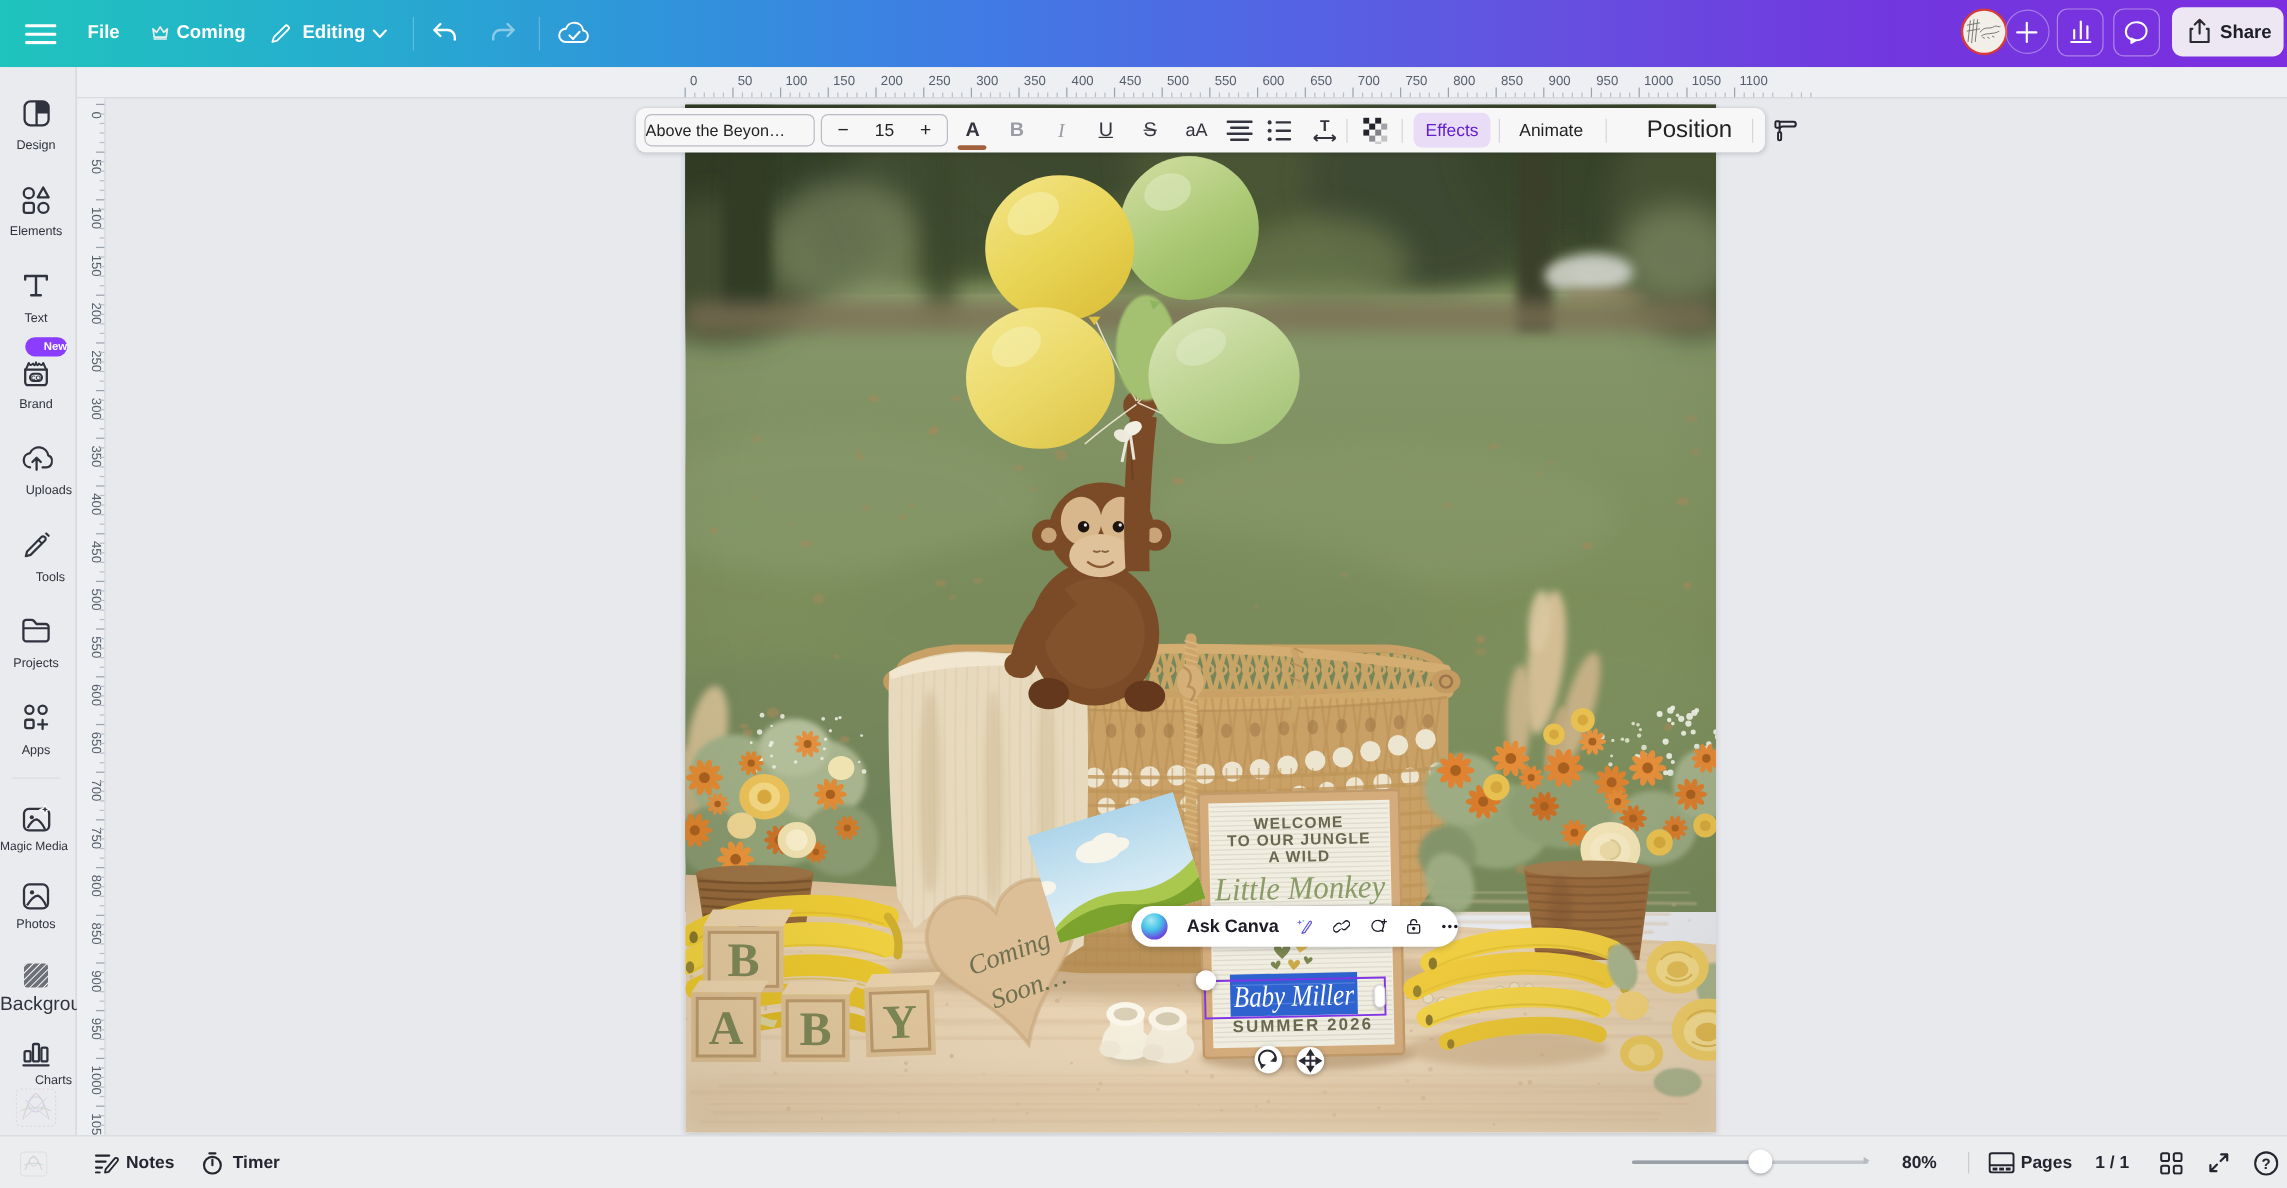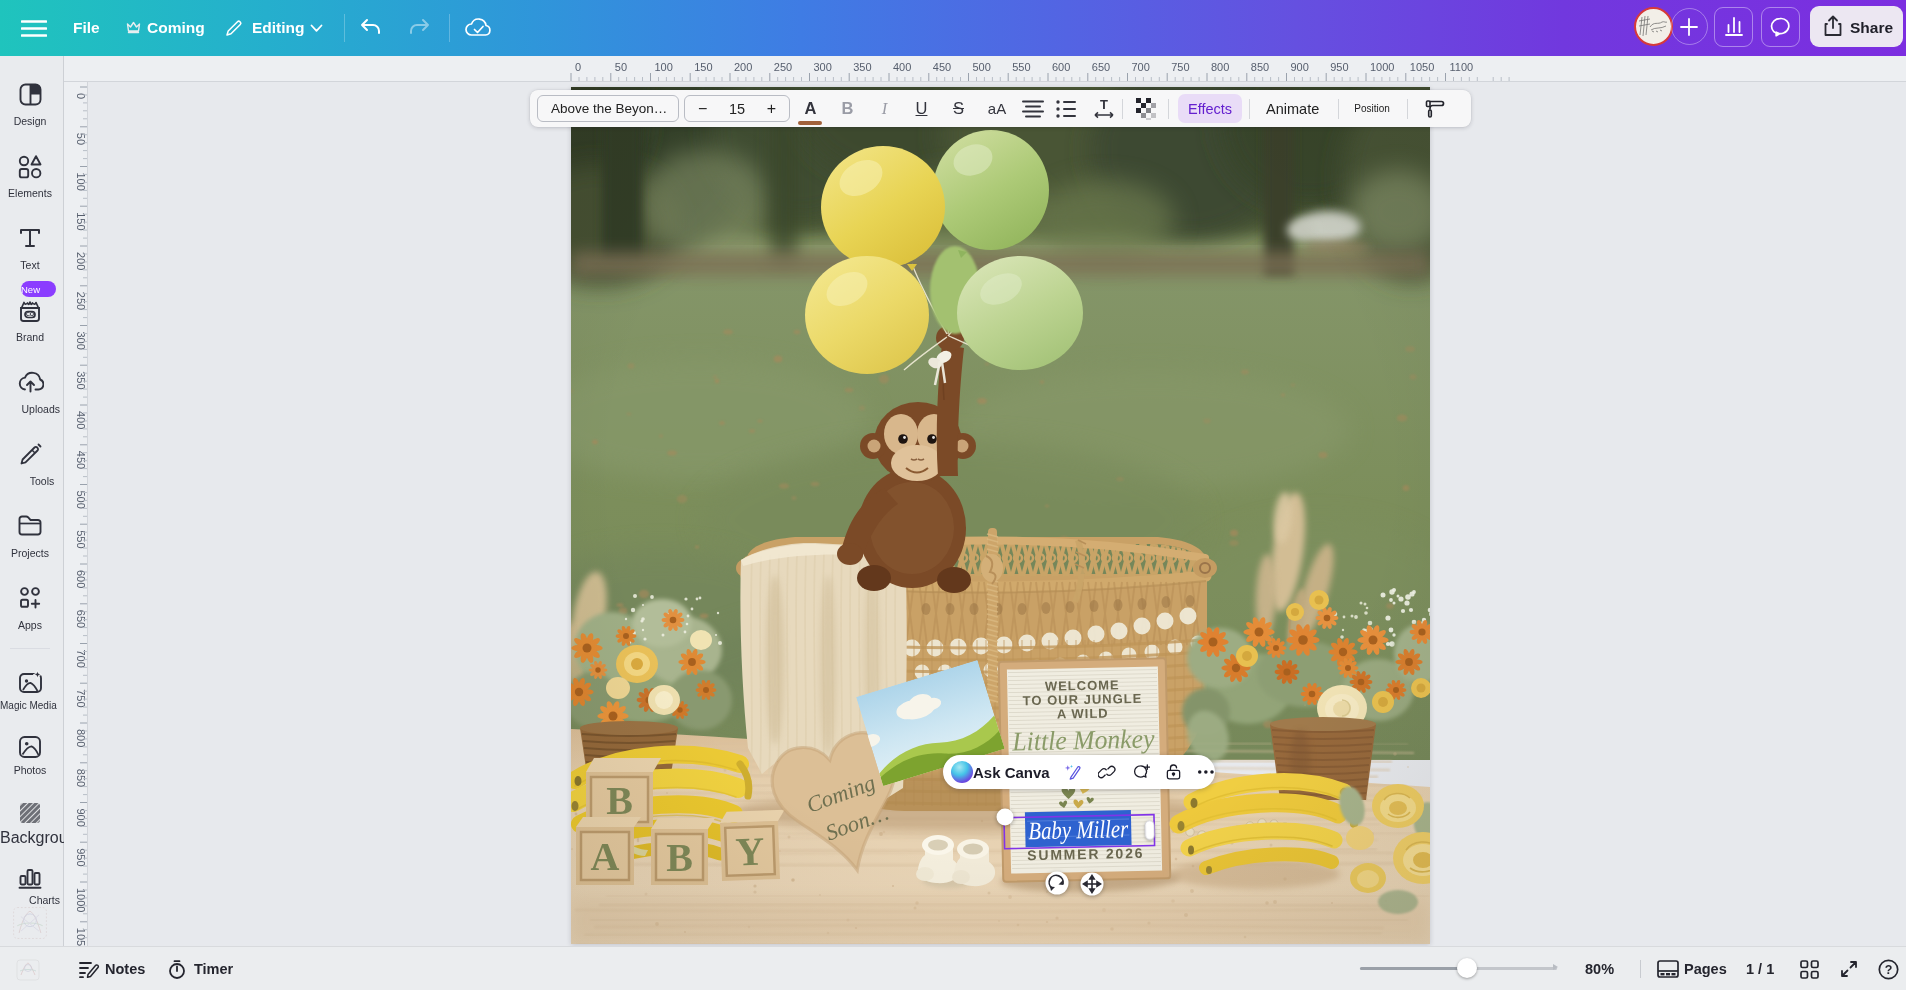--- a/index.html
+++ b/index.html
@@ -218,21 +218,21 @@
       <svg class="sb-ic" width="24" height="24" viewBox="0 0 24 24">
         <g fill="none" stroke="#30323d" stroke-width="1.9">
           <rect x="2.5" y="10" width="5" height="8.5" rx="1.2"></rect>
           <rect x="9.5" y="4" width="5" height="14.5" rx="1.2"></rect>
           <rect x="16.5" y="7" width="5" height="11.5" rx="1.2"></rect>
         </g>
         <line x1="1.5" y1="21.8" x2="22.5" y2="21.8" stroke="#30323d" stroke-width="1.9" stroke-linecap="round"></line>
       </svg>
     </div>
 <div class="abs" style="left:0;top:838px;width:60px;text-align:right;font-size:10.5px;color:#30323d;white-space:nowrap">Charts</div>
-<div class="abs" style="left:21px;top:225px;width:35px;height:16px;border-radius:9px;background:#8b3dff;color:#fff;font-size:9.5px;font-weight:normal;text-align:left;line-height:17px">New</div>
+<div class="abs" style="left:21px;top:225px;width:35px;height:16px;border-radius:9px;background:#8b3dff;color:#fff;font-size:9.5px;font-weight:bold;text-align:right;line-height:17px">New</div>
 <div class="abs" style="left:10px;top:592px;width:40px;height:1px;background:#dadce2"></div>
 <svg class="abs" style="left:10px;top:849px;opacity:0.4" width="40" height="36" viewBox="0 0 44 38">
       <g fill="none" stroke-width="1">
         <rect x="4" y="2" width="36" height="34" rx="4" stroke="#cbb" stroke-dasharray="2 2"></rect>
         <path d="M10 30 C14 14,18 8,22 6 C26 8,30 16,34 30" stroke="#caa6a6"></path>
         <path d="M8 22 C16 18,28 18,36 22" stroke="#a6c2aa"></path>
         <circle cx="22" cy="16" r="7" stroke="#aab0cc"></circle>
         <path d="M12 12 L32 28 M32 10 L12 28" stroke="#c6bfd8"></path>
       </g>
     </svg>
@@ -1931,21 +1931,21 @@
 <ellipse cx="1360" cy="838" rx="14" ry="12" fill="#efd07b"></ellipse>
 <radialGradient id="vig" cx="0.5" cy="0.45" r="0.75">
         <stop offset="0.6" stop-color="#000000" stop-opacity="0"></stop>
         <stop offset="1" stop-color="#2e2610" stop-opacity="0.10"></stop>
       </radialGradient>
 <rect x="571" y="87" width="859" height="857" fill="url(#vig)"></rect>
 </g>
 </svg>
 
 <div id="ftoolbar">
-  <div class="ft-box" style="margin-left:7px;width:142px;padding-left:13px;font-size:13.5px;white-space:nowrap;overflow:hidden">Above the Beyon…</div>
+  <div class="ft-box" style="margin-left:7px;width:142px;font-size:13.5px;white-space:nowrap;overflow:hidden">Above the Beyon…</div>
   <div class="ft-box" style="margin-left:5px;width:106px;justify-content:space-between;padding:0 13px">
       <span style="font-size:16px">−</span>
       <span style="font-size:14.5px">15</span>
       <span style="font-size:16px">+</span>
     </div>
   <div style="margin-left:2px;width:37px;text-align:center;position:relative;font-size:16.5px;font-weight:bold;color:#33343d">A<div style="position:absolute;left:6px;top:22px;width:24px;height:4px;background:#a1613b;border-radius:2px"></div></div>
   <div style="width:37px;text-align:center;font-size:16.5px;font-weight:bold;color:#9a9ca6">B</div>
   <div style="width:37px;text-align:center;font-size:16.5px;font-style:italic;font-family:'Liberation Serif',serif;color:#9a9ca6">I</div>
   <div style="width:37px;text-align:center;font-size:16.5px;color:#33343d;text-decoration:underline">U</div>
   <div style="width:37px;text-align:center;font-size:16.5px;color:#33343d;text-decoration:line-through">S</div>
@@ -1986,32 +1986,32 @@
         <rect x="15" y="5" width="5" height="5" opacity="0.4"></rect>
         <rect x="15" y="15" width="5" height="5" opacity="0.25"></rect>
         <rect x="10" y="20" width="5" height="2" opacity="0.2"></rect>
       </g>
   </svg>
   <div class="ft-sep" style="margin-left:10px"></div>
   <div style="margin-left:9px;background:#e9dcf7;color:#6420cf;border-radius:7px;height:29px;display:flex;align-items:center;padding:0 10px;font-size:14.5px">Effects</div>
   <div class="ft-sep" style="margin-left:7px"></div>
   <div style="margin-left:16px;font-size:14.5px">Animate</div>
   <div class="ft-sep" style="margin-left:19px"></div>
-  <div style="margin-left:15px;font-size:10px">Position</div>
+  <div style="margin-left:33px;font-size:20px">Position</div>
   <div class="ft-sep" style="margin-left:17px"></div>
   <svg style="margin-left:16px" width="22" height="22" viewBox="0 0 22 22">
     <path d="M6 3.5 L17.5 3.5 A2 2 0 0 1 19.5 5.5 A2 2 0 0 1 17.5 7.5 L8.5 7.5 A2.5 2.5 0 0 0 6 10 L6 11" fill="none" stroke="#23242c" stroke-width="1.7" stroke-linecap="round"></path>
     <rect x="2.5" y="3" width="3.5" height="5.5" rx="1" fill="none" stroke="#23242c" stroke-width="1.6"></rect>
     <rect x="4.7" y="12" width="2.6" height="7" rx="1.3" fill="none" stroke="#23242c" stroke-width="1.6"></rect>
   </svg>
 </div>
 
 <div id="askbar">
   <div style="width:22px;height:22px;flex:none;border-radius:50%;margin-left:8px;background:radial-gradient(circle at 38% 28%,#a8e8f2 0%,#45c4e8 38%,#6a4ce0 72%,#6233d6 100%)"></div>
-  <div style="margin-left:0">Ask Canva</div>
+  <div style="margin-left:16px">Ask Canva</div>
   <svg style="margin-left:14px" width="26" height="24" viewBox="0 0 26 24">
     <path d="M10 20 L20 5 A1.8 1.8 0 0 1 23 7 L13.5 21 L9 22.5 Z" fill="none" stroke="#5a55e0" stroke-width="1.8" stroke-linejoin="round"></path>
     <path d="M5.5 2 L6.6 5 L9.6 6 L6.6 7 L5.5 10 L4.4 7 L1.4 6 L4.4 5 Z" fill="#7a6ae8"></path>
     <path d="M11 1.5 L11.6 3.2 L13.3 3.8 L11.6 4.4 L11 6.1 L10.4 4.4 L8.7 3.8 L10.4 3.2 Z" fill="#49c0ea"></path>
   </svg>
   <svg style="margin-left:17px" width="25" height="22" viewBox="0 0 25 22">
     <g fill="none" stroke="#1c1c28" stroke-width="1.9" stroke-linecap="round">
       <path d="M10.5 15.5 L8 18 A4.6 4.6 0 0 1 1.5 11.5 L5.5 7.5 A4.6 4.6 0 0 1 12 7.7"></path>
       <path d="M14.5 6.5 L17 4 A4.6 4.6 0 0 1 23.5 10.5 L19.5 14.5 A4.6 4.6 0 0 1 13 14.3"></path>
     </g>

